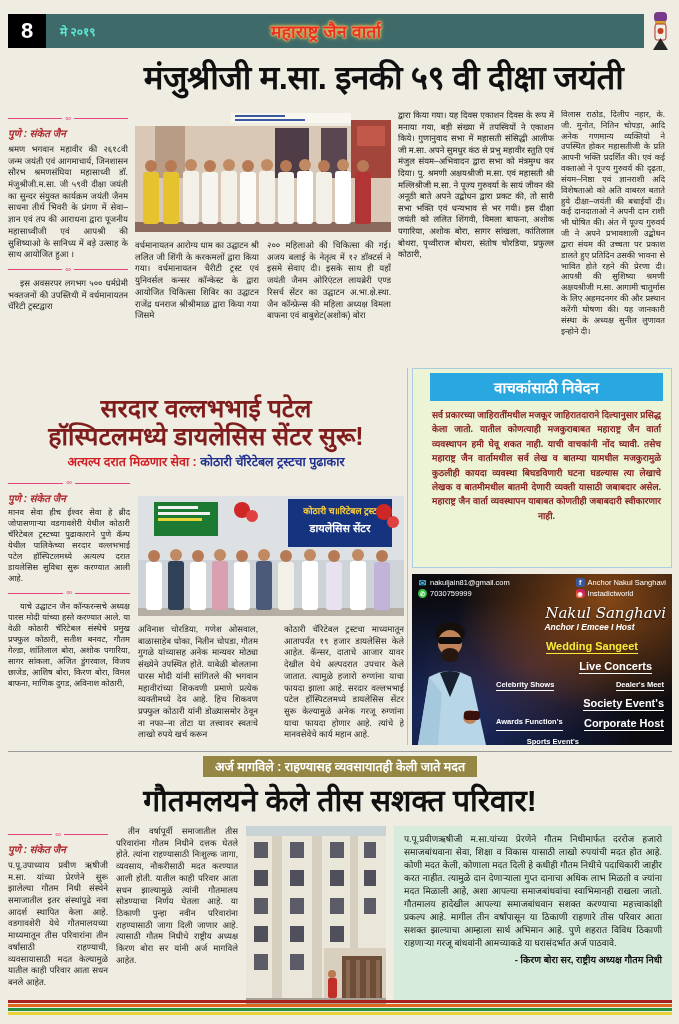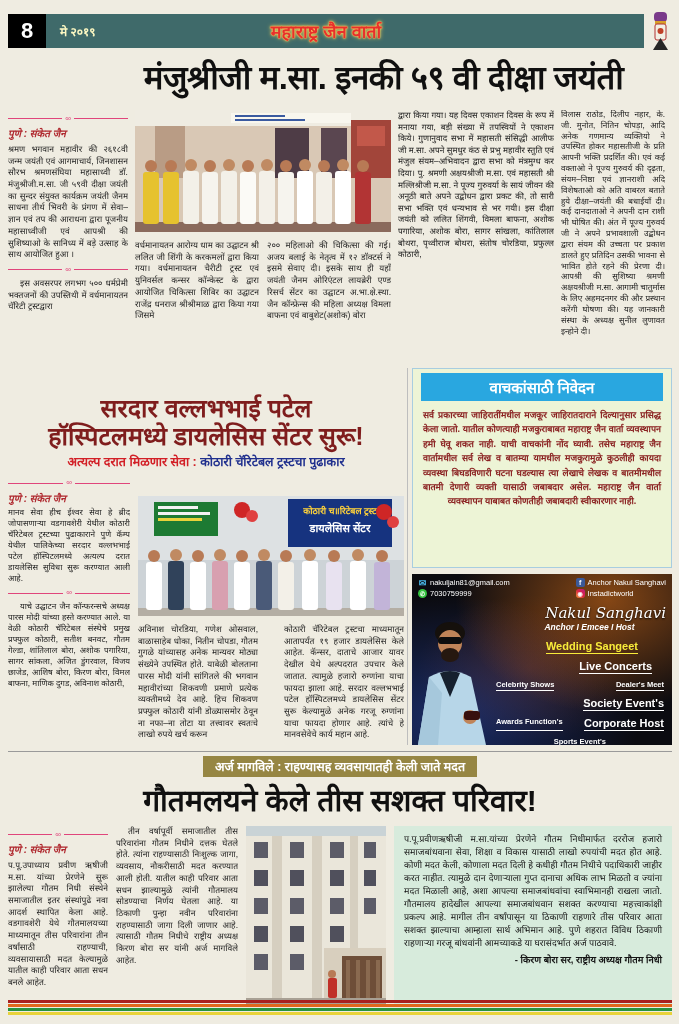--- a/index.html
+++ b/index.html
@@ -1,20 +1,20 @@
 <!DOCTYPE html>
 <html><head>
 <meta charset="utf-8">
 <style>
   html,body{margin:0;padding:0;background:#9a9a9a;}
   .page{position:relative;width:679px;height:1024px;background:#efece1;font-family:"Liberation Sans",sans-serif;margin:0 auto;overflow:hidden;}
   
   .hdr{position:absolute;top:14px;left:8px;width:636px;height:34px;background:#3f6a6a;display:flex;align-items:center;}
   .pgno{background:#000;color:#fff;font-size:22px;font-weight:bold;width:38px;height:34px;display:flex;align-items:center;justify-content:center;}
-  .hdate{color:#fef9c3;font-size:12px;font-weight:bold;margin-left:14px;}
+  .hdate{color:#5eead4;font-size:12px;font-weight:bold;margin-left:14px;}
   .mast{position:absolute;left:0;right:0;text-align:center;color:#e8302c;font-size:18px;font-weight:bold;text-shadow:0 0 4px #ffd75e,0 0 2px #ffd75e,0 0 1px #ffd75e;}
   .hlogo{position:absolute;top:10px;right:10px;width:17px;height:40px;}
   
   .head1{position:absolute;top:54px;left:0;width:100%;text-align:center;font-size:33px;font-weight:bold;color:#101010;letter-spacing:-.5px;padding-left:44px;}
   
   .bcol{font-size:8.5px;line-height:1.38;text-align:justify;color:#1d1d1d;overflow:hidden;}
   .byline{color:#b02a30;font-weight:bold;font-style:italic;font-size:10px;margin:1px 0 3px;}
   .orn{display:flex;align-items:center;gap:3px;color:#e0457b;font-size:8px;margin:3px 0;}
   .orn::before,.orn::after{content:"";flex:1;border-top:1px solid #e0457b;}
   .indent{text-indent:12px;}
@@ -34,21 +34,21 @@
   .sub2 .red{color:#d21f26;}
   .sub2 .blue{color:#20308e;}
   .art2row{display:flex;gap:8px;margin-top:5px;height:271px;}
   .a2c1{width:122px;height:271px;font-size:8.2px;line-height:1.34;}
   .a2mid{width:266px;margin-top:21px;}
   .a2photo{width:266px;height:120px;background:#ccd2d6;}
   .a2midcols{display:flex;gap:26px;margin-top:4px;height:145px;}
   .a2c2,.a2c3{width:129px;height:145px;}
   .vdiv{position:absolute;left:407px;top:368px;width:1px;height:377px;background:#bdbdbd;}
   
-  .notice{position:absolute;top:368px;left:412px;width:260px;height:200px;background:#edf4d6;border:1px solid #a8cde0;box-sizing:border-box;}
+  .notice{position:absolute;top:368px;left:412px;width:260px;height:200px;background:#edf4d6;border:1px solid #a8cde0;box-sizing:border-box;padding-left:9px;}
   .notice-bar{margin:4px 8px 0 8px;background:#29a7e0;color:#fff;font-weight:bold;font-size:15px;text-align:center;padding:4px 0;}
   .notice-body{padding:7px 10px;color:#8a2121;font-weight:bold;font-size:9px;line-height:1.6;text-align:justify;text-align-last:center;}
   
   .ad{position:absolute;top:574px;left:412px;width:260px;height:171px;color:#fff;overflow:hidden;
       background:radial-gradient(ellipse at 75% 15%,rgba(235,120,25,.55),transparent 55%),
                  radial-gradient(ellipse at 15% 85%,rgba(45,85,210,.45),transparent 60%),
                  radial-gradient(ellipse at 45% 55%,rgba(160,60,10,.35),transparent 55%),#0b0b10;}
   .adcontacts{display:flex;justify-content:space-between;padding:4px 6px 0 6px;font-size:7.5px;position:relative;z-index:3;}
   .adcontacts .crow{display:flex;align-items:center;gap:3px;margin-bottom:2px;}
   .cic{display:inline-flex;align-items:center;justify-content:center;width:9px;height:9px;border-radius:2px;font-size:7px;font-weight:bold;}
@@ -273,21 +273,21 @@
       <span class="s-lg" style="margin-right:12px">Live Concerts</span>
       <div class="svcrow">
         <span class="s-sm">Celebrity Shows</span>
         <span class="s-sm">Dealer's Meet</span>
       </div>
       <span class="s-lg" style="">Society Event's</span>
       <div class="svcrow">
         <span class="s-sm">Awards Function's</span>
         <span class="s-lg">Corporate Host</span>
       </div>
-      <span class="s-sm" style="margin-right:58px">Sports Event's</span>
+      <span class="s-sm" style="margin-right:85px">Sports Event's</span>
       <span class="s-lg">Cultural Activities</span>
 
     </div>
   </div>
 
   <div class="hr1"></div>
 
   <div class="art3">
     <div class="kickwrap">
       <span class="kick">अर्ज मागविले : राहण्यासह व्यवसायातही केली जाते मदत</span>

